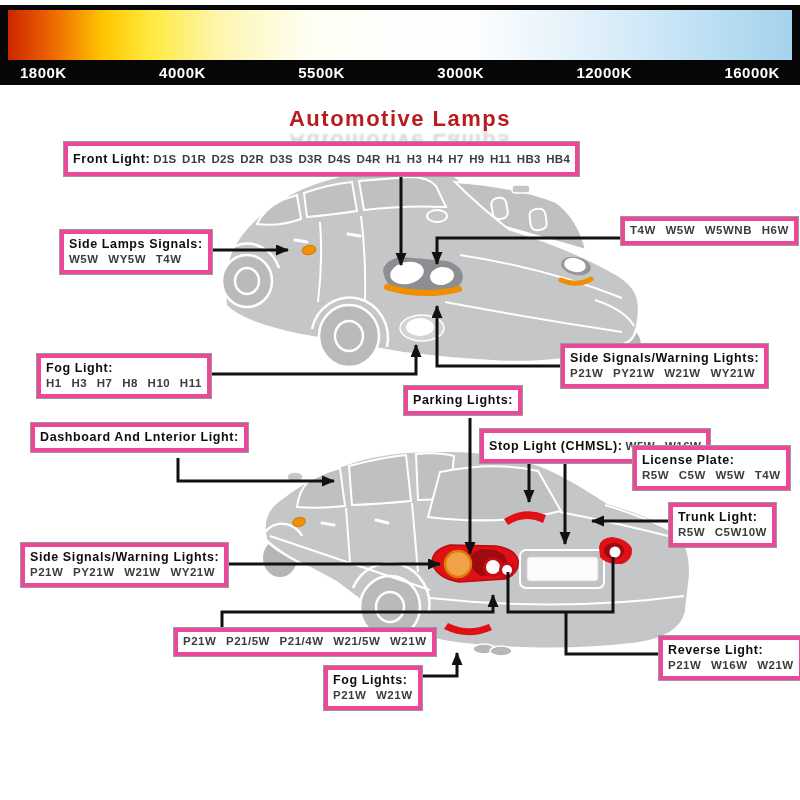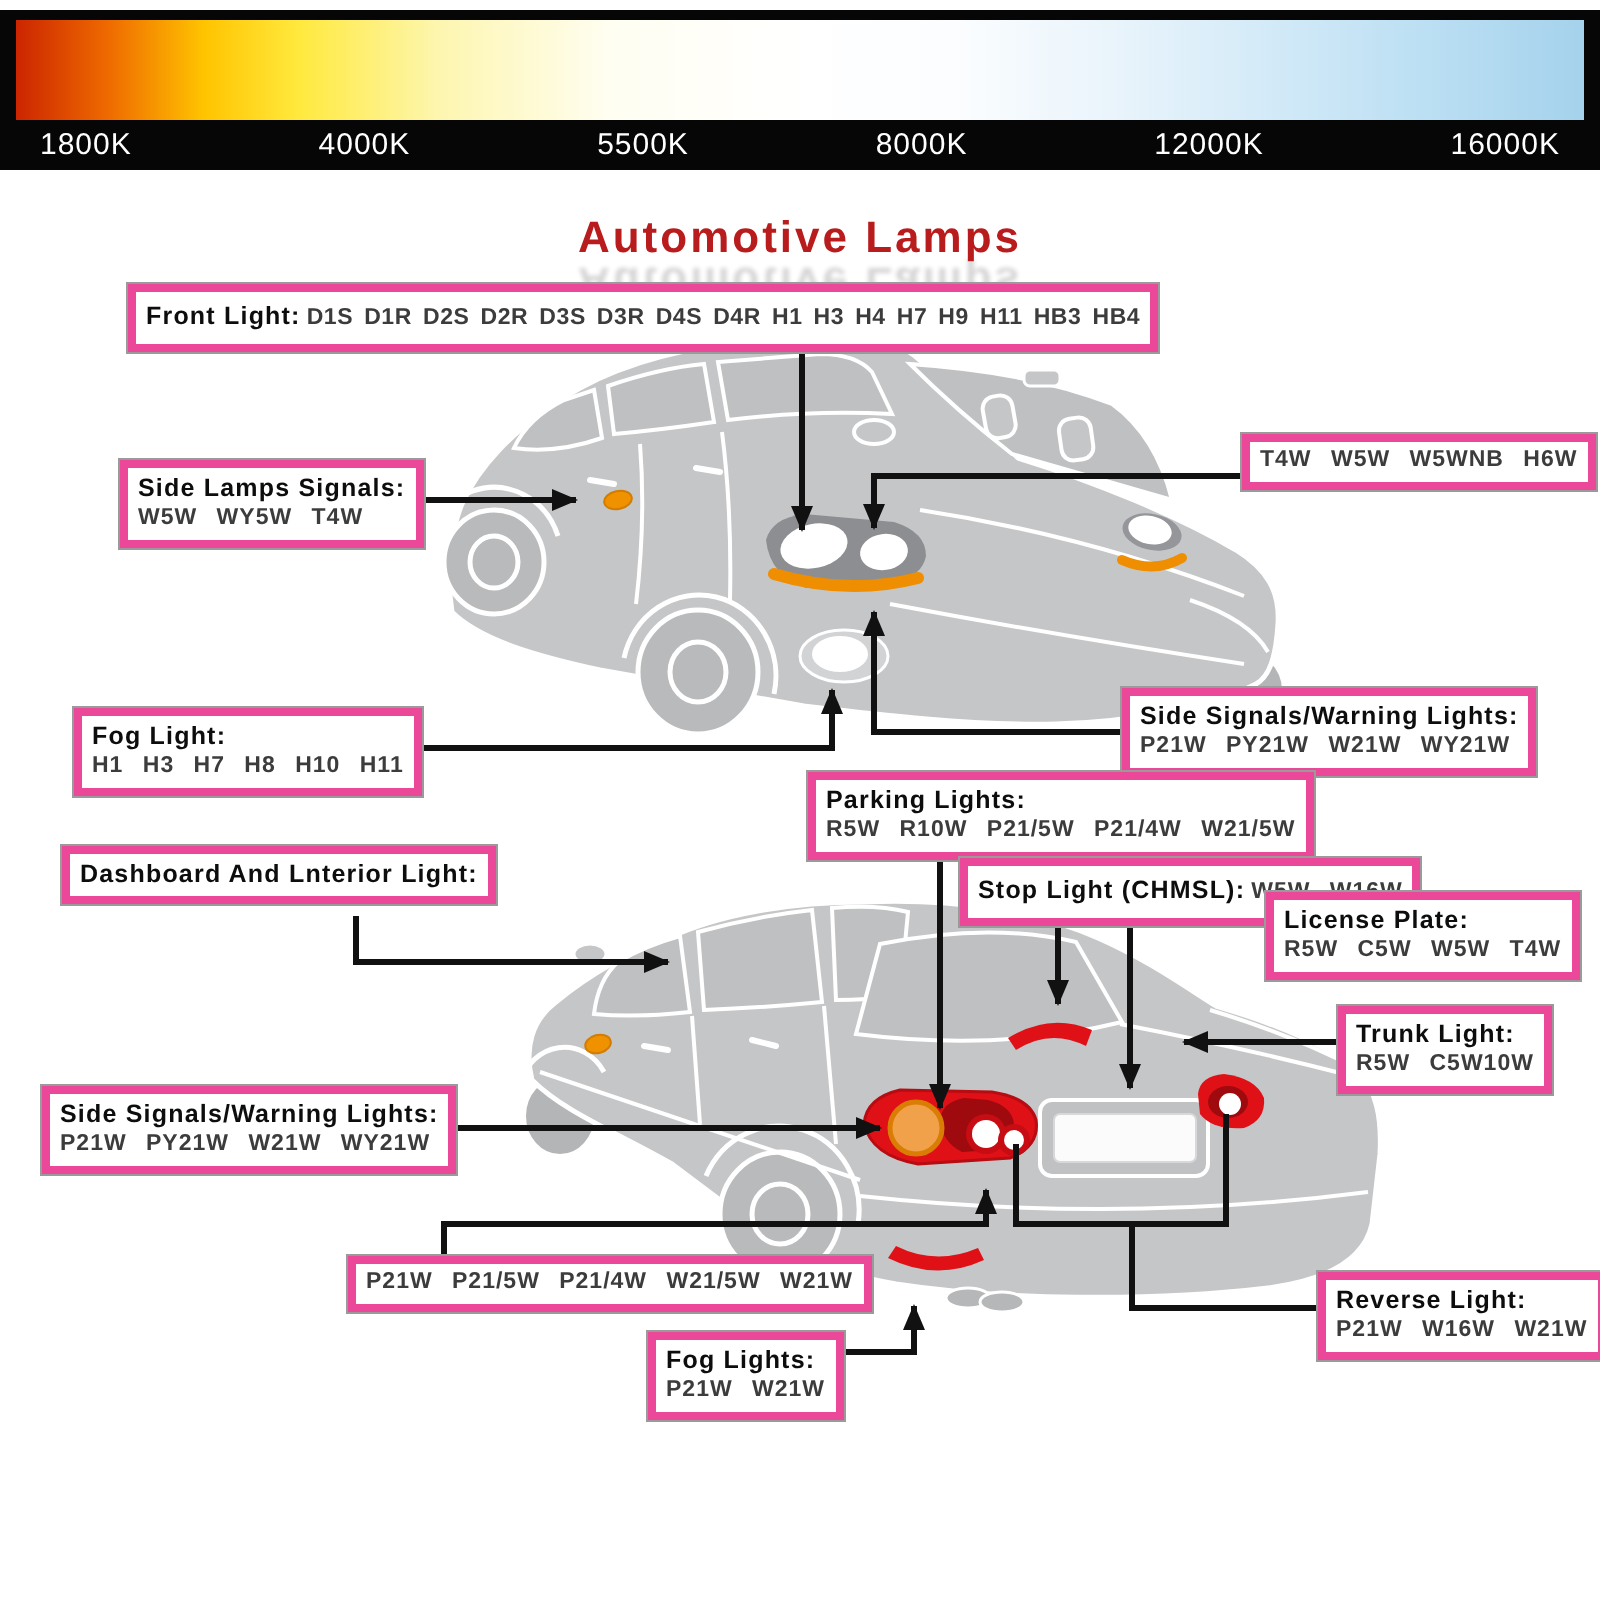--- a/index.html
+++ b/index.html
@@ -4,21 +4,21 @@
 <style>
   html,body{margin:0;padding:0;}
   body{width:800px;height:800px;position:relative;background:#ffffff;
        font-family:"Liberation Sans",sans-serif;overflow:hidden;}
 
   
   .kbar{position:absolute;left:0;top:5px;width:800px;height:80px;background:#060606;
         box-sizing:border-box;padding:5px 8px 0;z-index:3;}
   .kgrad{height:50px;}
   .klabels{display:flex;justify-content:space-between;align-items:center;height:25px;
-           padding:0 12px;color:#ffffff;font-weight:normal;font-size:15px;letter-spacing:.5px;}
+           padding:0 12px;color:#ffffff;font-weight:bold;font-size:15px;letter-spacing:.5px;}
 
   
   .title{position:absolute;top:106px;left:0;width:800px;text-align:center;z-index:3;
          font-size:22px;font-weight:bold;letter-spacing:1.5px;color:#b91c1c;}
   .title-reflect{position:absolute;top:128px;left:0;width:800px;text-align:center;z-index:2;
          font-size:22px;font-weight:bold;letter-spacing:1.5px;color:#1b1b1b;
          transform:scaleY(-1);opacity:.18;filter:blur(1px);pointer-events:none;}
 
   svg.diagram{position:absolute;left:0;top:0;z-index:2;}
 
@@ -34,21 +34,21 @@
 </style>
 </head>
 <body>
 
 <div class="kbar">
   <div class="kgrad" style="background: linear-gradient(to right, rgb(204, 37, 0) 0%, rgb(239, 108, 0) 6%, rgb(255, 196, 0) 12%, rgb(255, 233, 61) 18%, rgb(253, 246, 176) 27%, rgb(255, 254, 242) 38%, rgb(255, 255, 255) 50%, rgb(251, 253, 255) 60%, rgb(233, 244, 251) 70%, rgb(211, 234, 248) 80%, rgb(187, 223, 243) 90%, rgb(165, 210, 236) 100%);"></div>
   <div class="klabels">
     <span>1800K</span>
     <span>4000K</span>
     <span>5500K</span>
-    <span>8000K</span>
+    <span>3000K</span>
     <span>12000K</span>
     <span>16000K</span>
   </div>
 </div>
 
 <div class="title">Automotive Lamps</div>
 <div class="title-reflect">Automotive Lamps</div>
 
 <svg class="diagram" width="800" height="800" viewBox="0 0 800 800">
   <defs>
@@ -198,21 +198,20 @@
   <span class="v">H1 H3 H7 H8 H10 H11</span>
 </div>
 
 <div class="co" style="left:561px;top:344px">
   <span class="t">Side Signals/Warning Lights:</span>
   <span class="v">P21W PY21W W21W WY21W</span>
 </div>
 
 <div class="co" style="left:404px;top:386px">
   <span class="t">Parking Lights:</span>
-  <span class="v">R5W R10W P21/5W P21/4W W21/5W</span>
 </div>
 
 <div class="co inline" style="left:480px;top:429px">
   <span class="t">Stop Light (CHMSL):</span><span class="v">W5W W16W</span>
 </div>
 
 <div class="co" style="left:31px;top:423px">
   <span class="t">Dashboard And Lnterior Light:</span>
 </div>
 

